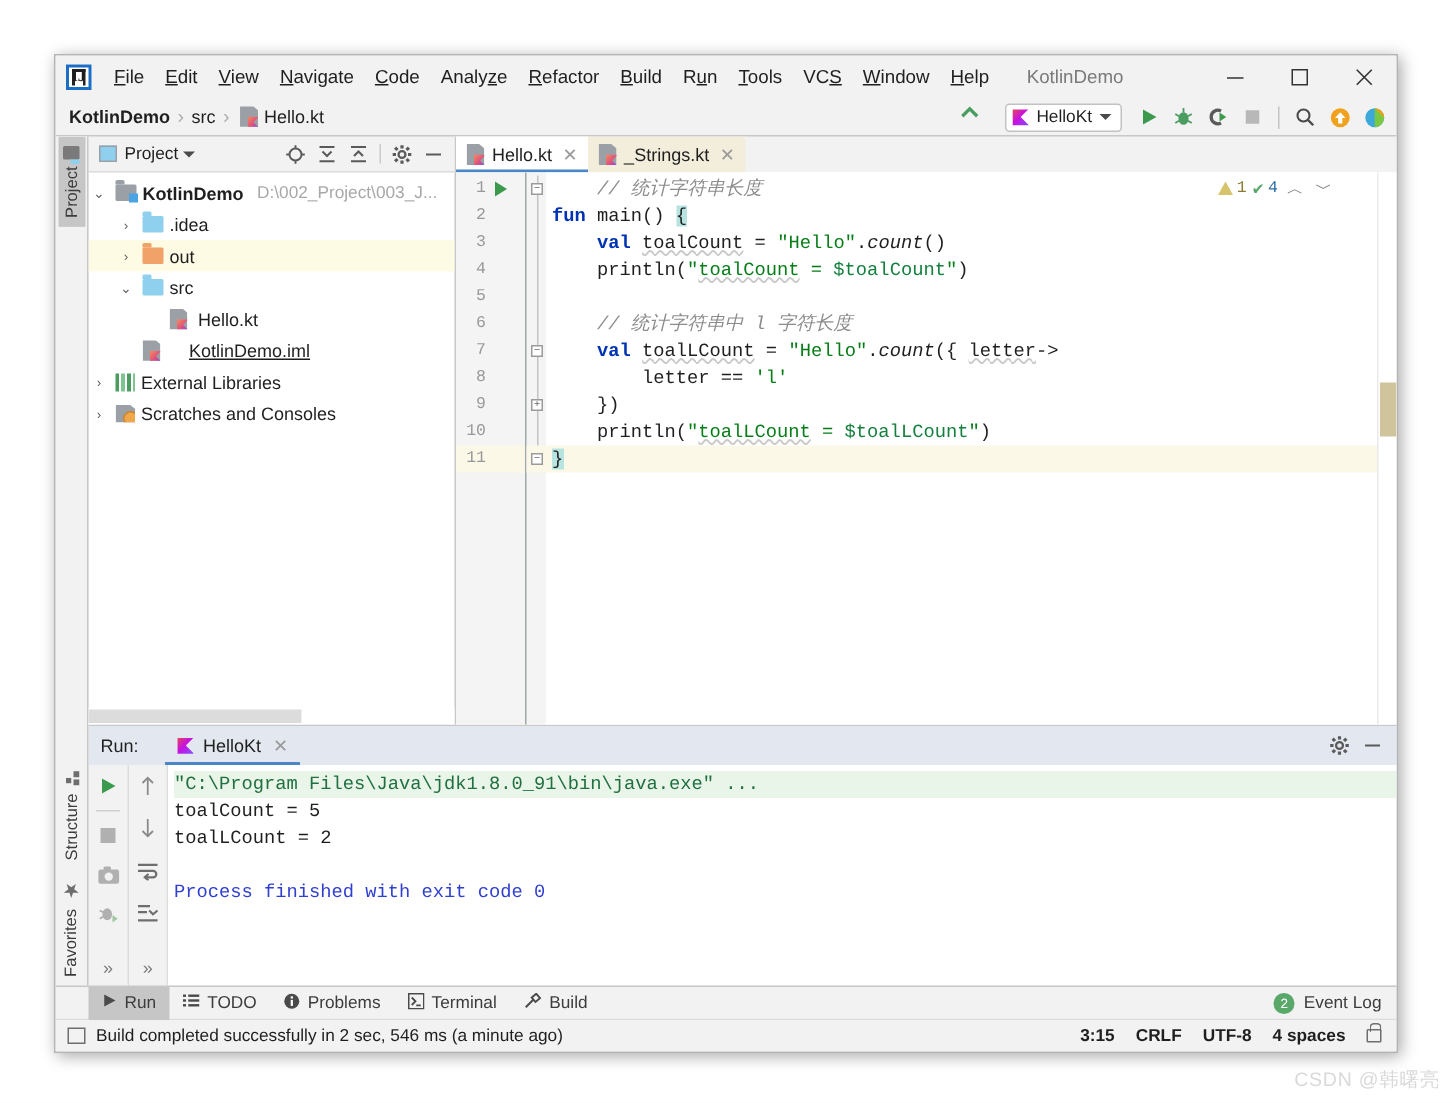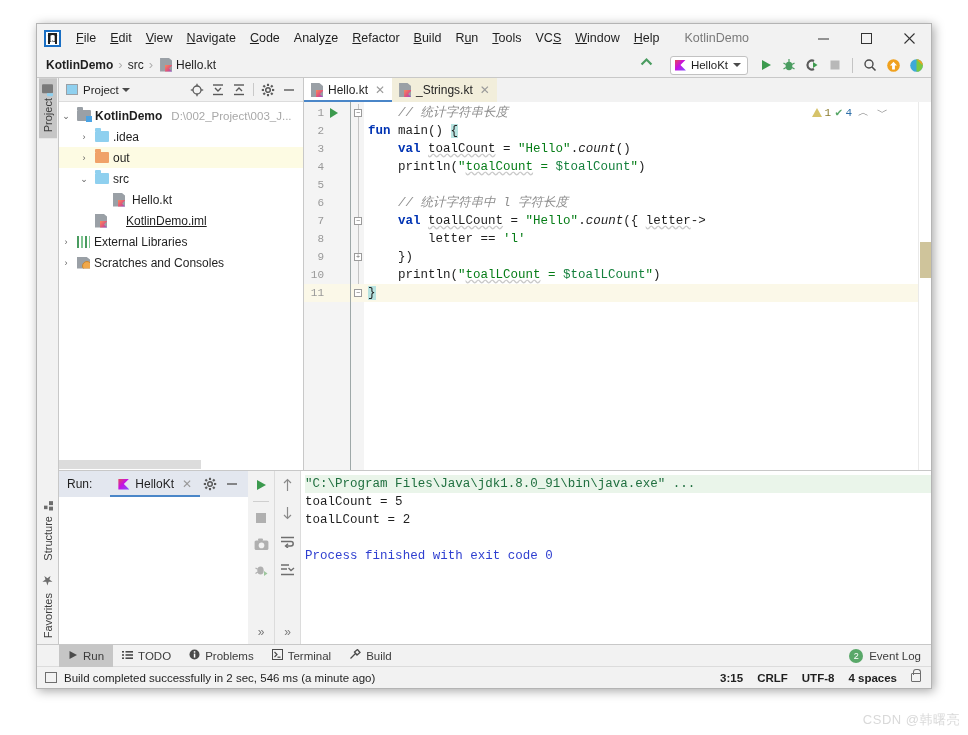--- a/index.html
+++ b/index.html
@@ -12,21 +12,21 @@
   }
   #root {
     position: relative;
     width: 968px; height: 735px;
     background: #ffffff;
   }
 
   
   #window {
     position: absolute;
-    left: 36px; top: 23px;
+    left: 36px; top: 36px;
     width: 896px; height: 666px;
     background: #f2f2f2;
     border: 1px solid #b4b4b4;
     box-shadow: 2px 2px 10px rgba(0,0,0,0.35);
     display: flex; flex-direction: column;
     overflow: hidden;
   }
 
   
   .menubar {
@@ -285,21 +285,21 @@
   }
   .ok-mark { color:#59a869; font-size: 12px; }
 
   .vscroll {
     width: 13px; flex: 0 0 auto; background: #ffffff; position: relative;
     border-left: 1px solid #eaeaea;
   }
   .vscroll-marker { position:absolute; left:1px; width:11px; background:#cfc49b; }
 
   
-  .run-panel { height: 174px; flex: 0 0 auto; display: flex; flex-direction: row; border-top:1px solid #c8c8c8; background:#fff; }
+  .run-panel { height: 174px; flex: 0 0 auto; display: flex; flex-direction: column; border-top:1px solid #c8c8c8; background:#fff; }
   .run-head { height: 26px; background: #e3e7ef; display:flex; align-items:center; flex:0 0 auto; padding-left:8px; }
   .run-label { font-size: 12px; color:#1f1f1f; margin-right: 18px; }
   .run-tab {
     display:flex; align-items:center; gap:6px; height:26px; padding: 0 8px;
     font-size: 12px; color:#1f1f1f; position: relative;
   }
   .run-tab.active::after { content:""; position:absolute; left:0;right:0;bottom:0;height:2px;background:#4a86c8; }
   .run-head-right { margin-left:auto; display:flex; align-items:center; gap:2px; padding-right:6px; }
   .run-body { flex: 1 1 auto; display:flex; min-height:0; }
   .run-tools {

